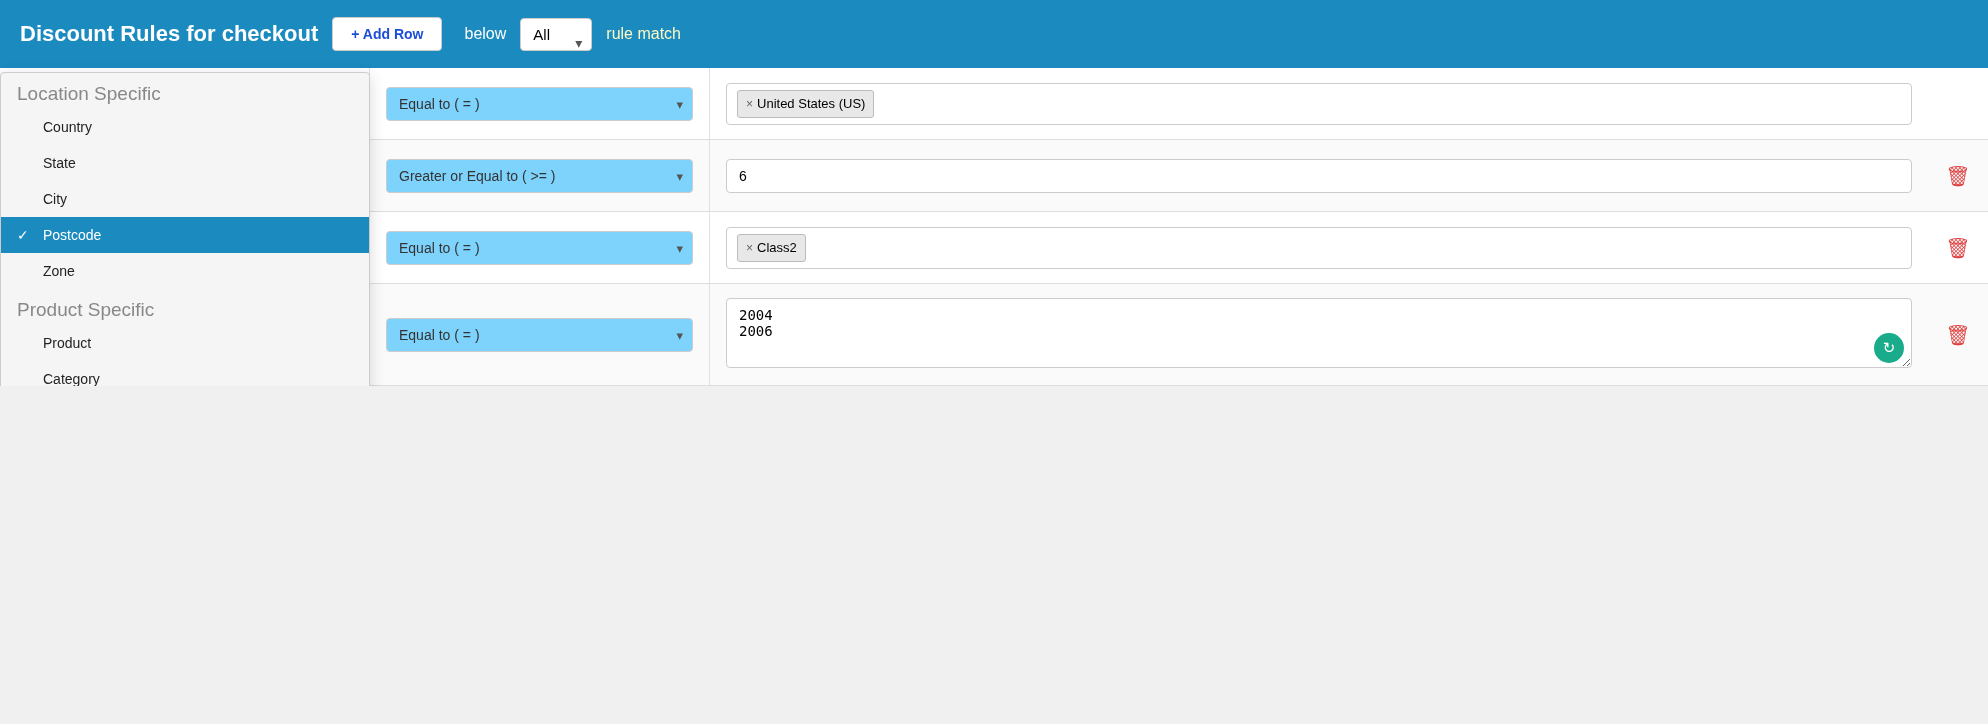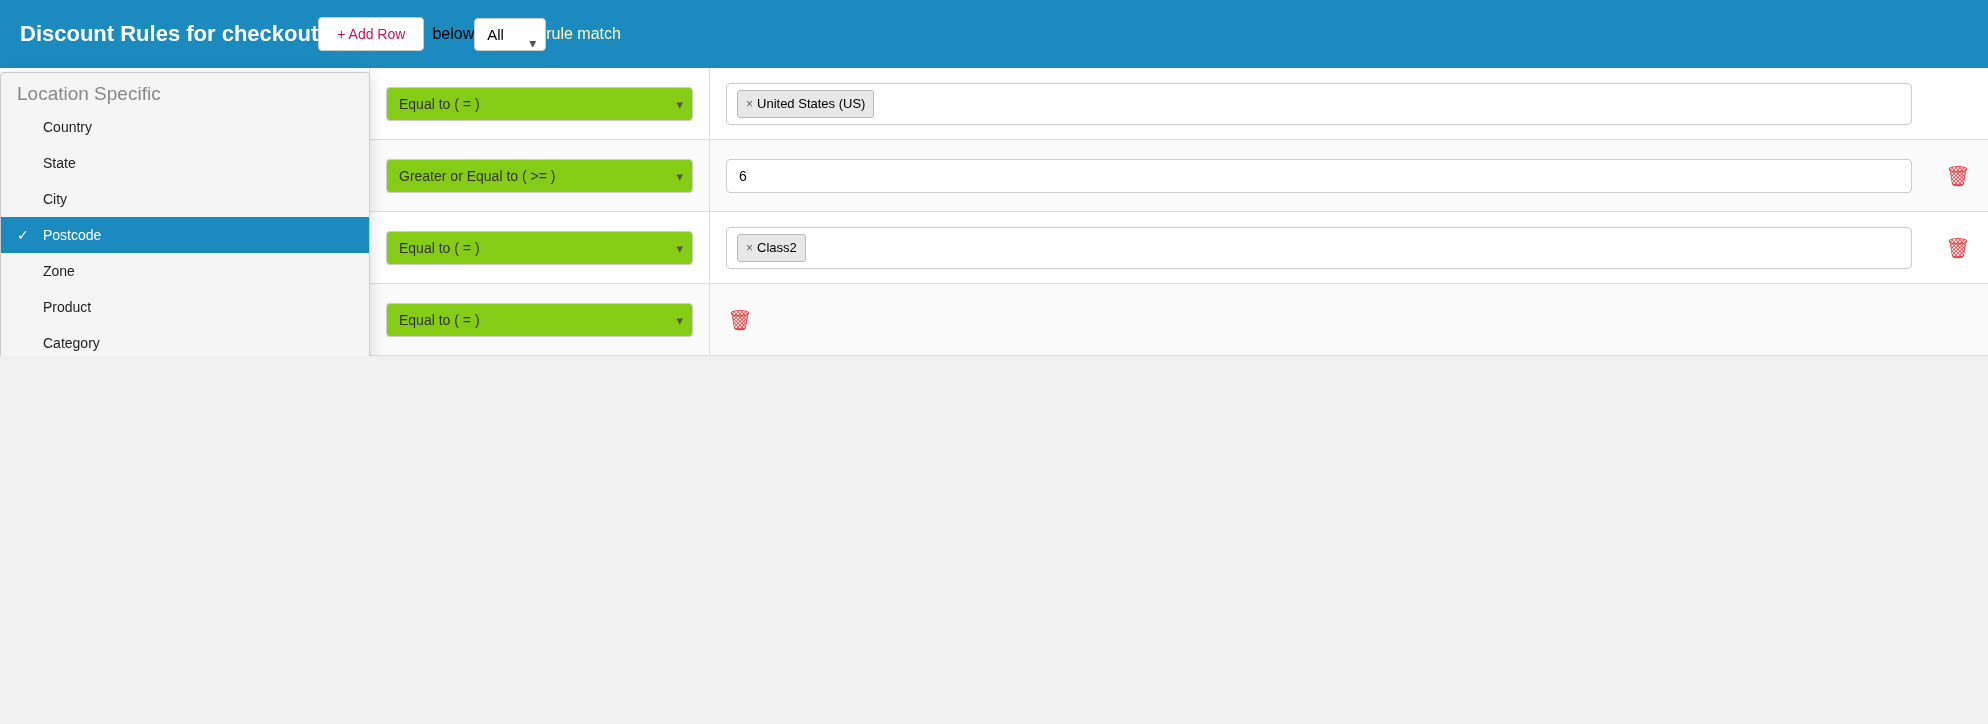--- a/index.html
+++ b/index.html
@@ -5,41 +5,41 @@
     * { box-sizing: border-box; margin: 0; padding: 0; }
     body { font-family: -apple-system, BlinkMacSystemFont, 'Segoe UI', sans-serif; font-size: 14px; background: #f0f0f0; }
 
     
     .header {
       background: #1a8abf;
       display: flex;
       align-items: center;
       padding: 0 20px;
       height: 68px;
-      gap: 0;
+      gap: 14px;
     }
     .header-title {
       color: #fff;
       font-size: 22px;
       font-weight: 700;
       white-space: nowrap;
     }
     .add-row-btn {
       background: #fff;
       border: 1.5px solid #ccc;
       border-radius: 4px;
       padding: 8px 18px;
       font-size: 14px;
-      font-weight: 400;
-      cursor: pointer;
-      color: #be185d;
+      font-weight: 700;
+      cursor: pointer;
+      color: #1d4ed8;
       white-space: nowrap;
     }
     .below-label {
-      color: #000000;
+      color: #ffffff;
       font-size: 16px;
       margin-left: 8px;
     }
     .all-select {
       border: 1.5px solid #ccc;
       border-radius: 4px;
       padding: 7px 32px 7px 12px;
       font-size: 15px;
       font-weight: 500;
       background: #fff;
@@ -150,21 +150,21 @@
       transform: translateY(-50%);
       pointer-events: none;
       color: #555;
       font-size: 13px;
     }
     .operator-select {
       width: 100%;
       padding: 8px 32px 8px 12px;
       border: 1.5px solid #ccc;
       border-radius: 4px;
-      background: #84cc16;
+      background: #7dd3fc;
       font-size: 14px;
       appearance: none;
       cursor: pointer;
       color: #333;
     }
 
     .value-tag-container {
       display: flex;
       flex-wrap: wrap;
       gap: 6px;
@@ -367,20 +367,26 @@
       <div class="table-row">
         <div class="cell-condition-type">
           <button class="condition-type-btn">
             <span>Product</span>
             <span class="chevron">▾</span>
           </button>
         </div>
         <div class="cell-operator">
           <div class="operator-select-wrapper"><select class="operator-select"><option>Equal to ( = )</option><option>Not Equal to ( != )</option><option>Greater than ( &gt; )</option><option>Less than ( &lt; )</option><option>Greater or Equal to ( &gt;= )</option><option>Less or Equal to ( &lt;= )</option></select></div>
         </div>
+        <div class="cell-value">
+          <div class="value-textarea-wrapper"><textarea class="value-textarea" style="">2004
+2006</textarea><button class="refresh-btn">
+              <span>↻</span>
+            </button></div>
+        </div>
         <div class="cell-actions">
           <button class="delete-btn">
             <span>🗑</span>
           </button>
         </div>
       </div>
     </div>
 
   <div class="dropdown-overlay" id="dropdown-overlay">
   <div class="dropdown-section-label">Location Specific</div>
@@ -397,20 +403,21 @@
         <span>City</span>
       </div>
       <div class="dropdown-item selected">
         <span class="check-icon">✓</span>
         <span>Postcode</span>
       </div>
       <div class="dropdown-item">
         <span class="check-icon"></span>
         <span>Zone</span>
       </div>
+      <div class="dropdown-section-label">Product Specific</div>
       <div class="dropdown-item">
         <span class="check-icon"></span>
         <span>Product</span>
       </div>
       <div class="dropdown-item">
         <span class="check-icon"></span>
         <span>Category</span>
       </div>
       <div class="dropdown-item">
         <span class="check-icon"></span>

